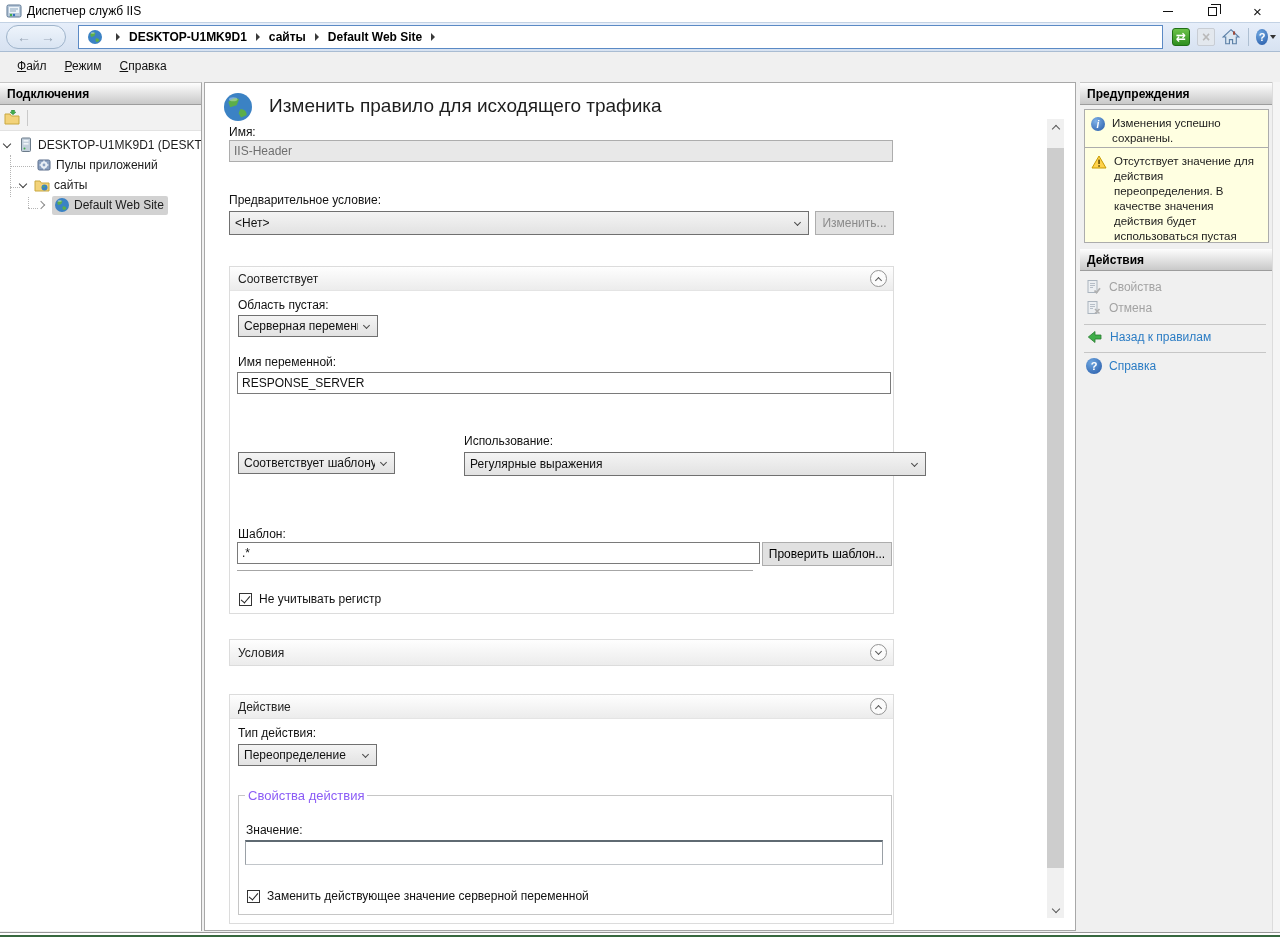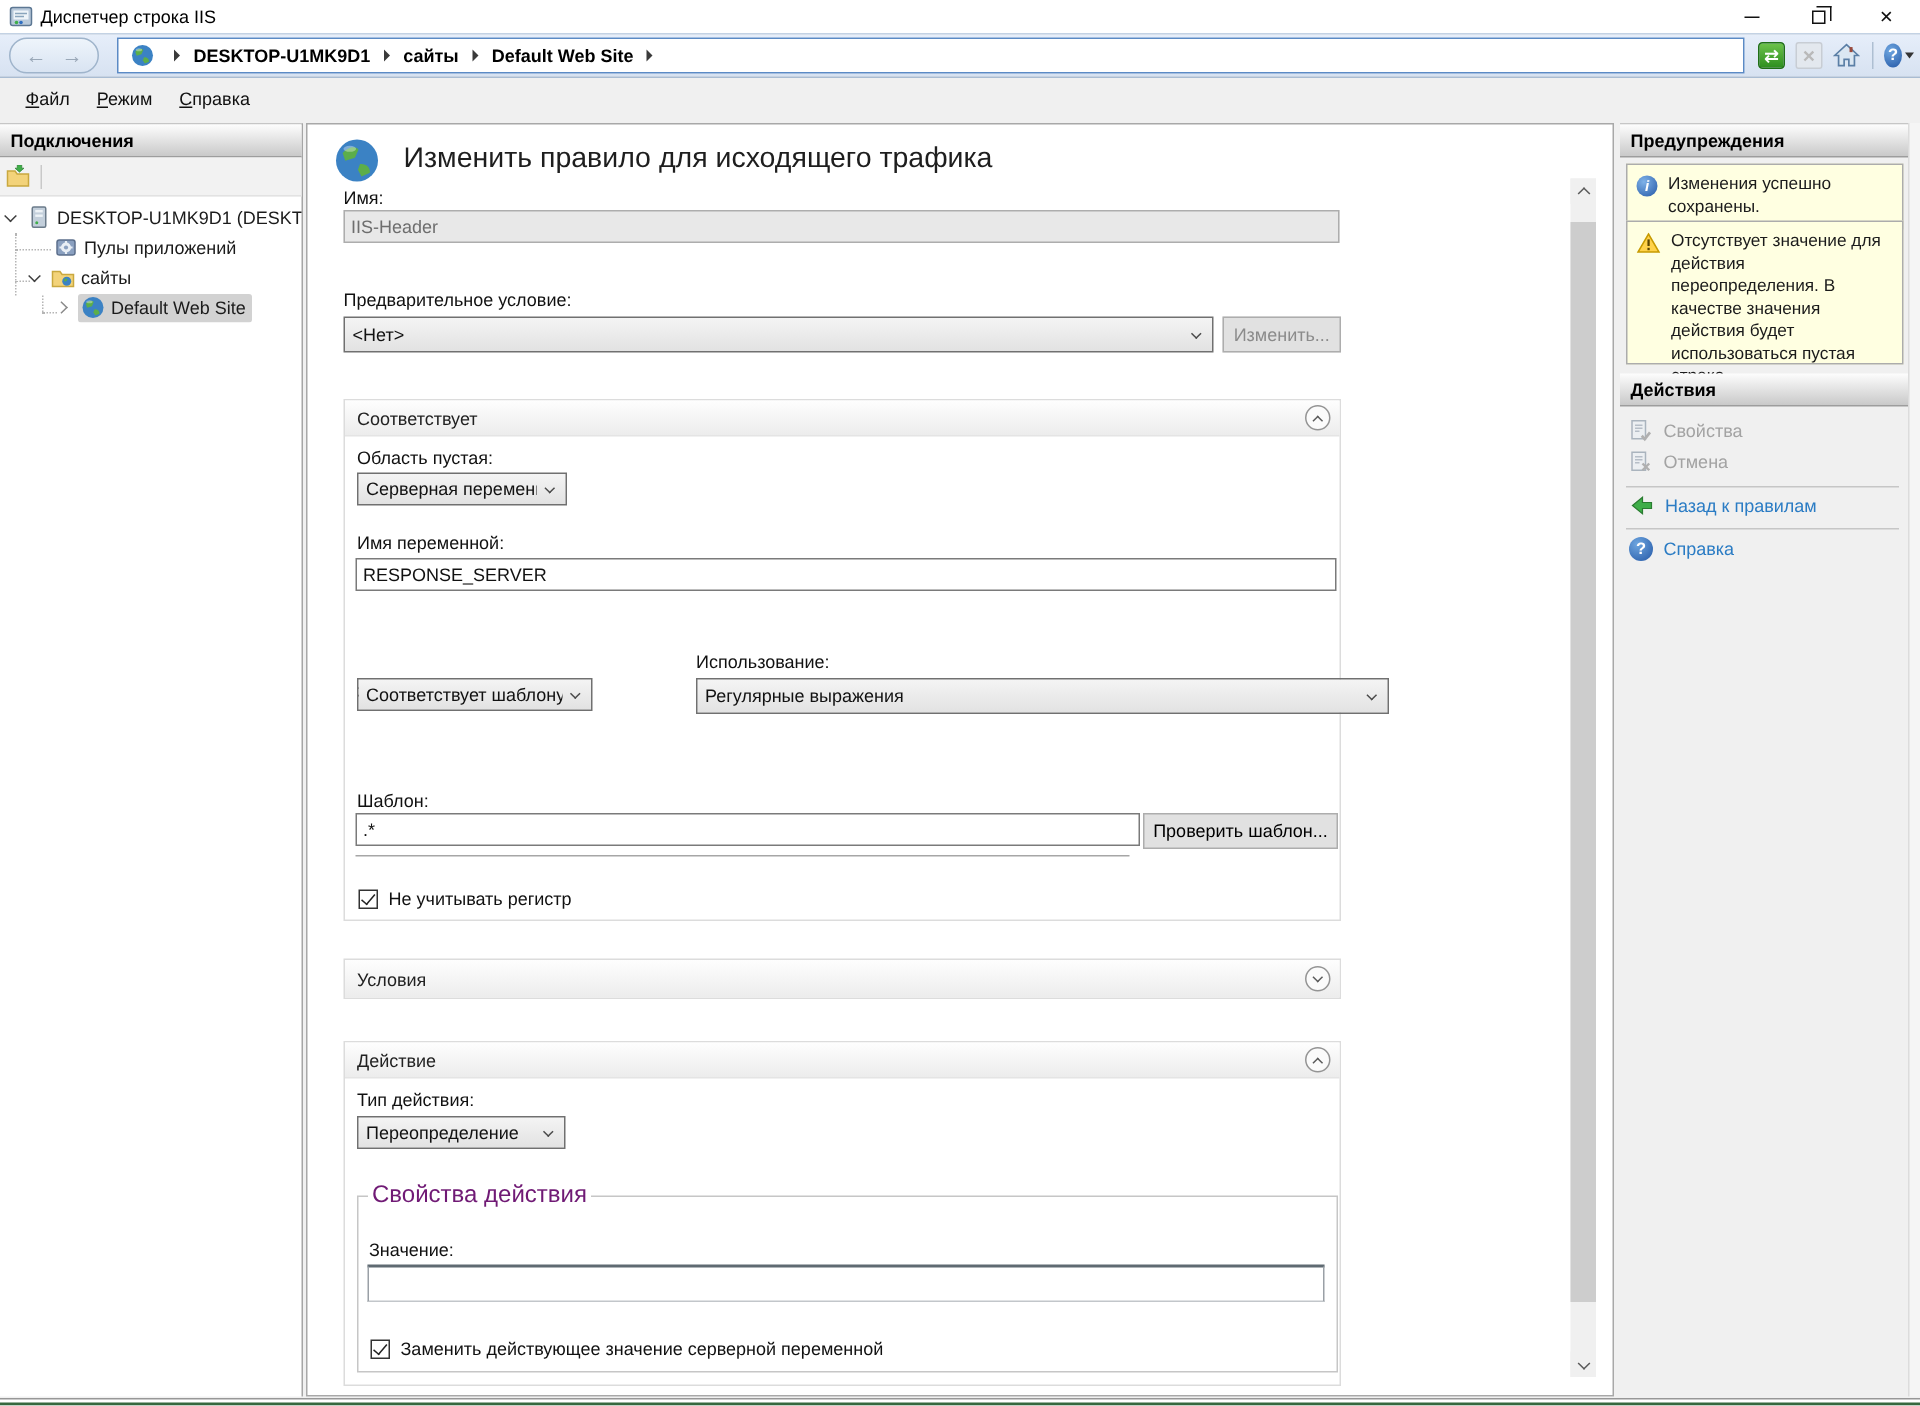--- a/index.html
+++ b/index.html
@@ -74,21 +74,21 @@
   .sec-header { height:24px; background:linear-gradient(#fefefe,#ececec); border-bottom:1px solid #e4e4e4; display:flex; align-items:center; padding:0 6px 0 8px; color:#222; }
   .sec-header .shlabel { flex:1; }
   .secchev { width:17px; height:17px; border-radius:50%; border:1px solid #949494; background:#fbfbfb; position:relative; flex:0 0 auto; }
   .secchev i { position:absolute; left:5px; width:5px; height:5px; border-right:1.6px solid #5a5a5a; border-bottom:1.6px solid #5a5a5a; }
   .secchev.up i { top:7px; transform:rotate(-135deg); }
   .secchev.down i { top:4px; transform:rotate(45deg); }
   .cb { width:13px; height:13px; border:1px solid #333; background:#fff; position:relative; display:inline-block; flex:0 0 auto; }
   .cb.checked:after { content:""; position:absolute; left:2.5px; top:0.5px; width:4px; height:8px; border-right:1.7px solid #222; border-bottom:1.7px solid #222; transform:rotate(40deg); }
   .cb-row { display:flex; align-items:center; gap:7px; }
   fieldset.grp { border:1px solid #c6c6c6; padding:0; }
-  fieldset.grp legend { margin-left:6px; padding:0 3px; color:#701a75; font-size:16px; }
+  fieldset.grp legend { margin-left:6px; padding:0 3px; color:#8b5cf6; font-size:13px; }
 
   
   .sb { background:#f0f0f0; }
   .sb-btn { position:absolute; left:0; width:17px; height:17px; background:#f0f0f0; display:flex; align-items:center; justify-content:center; }
   .sb-arrow { width:6px; height:6px; border-right:1.6px solid #5a5a5a; border-bottom:1.6px solid #5a5a5a; }
   .sb-arrow.up { transform:rotate(-135deg); margin-top:3px; }
   .sb-arrow.down { transform:rotate(45deg); margin-top:-2px; }
   .sb-thumb { position:absolute; left:0; width:17px; background:#cdcdcd; }
 
   
@@ -109,21 +109,21 @@
 <div class="window">
 
   <div class="titlebar">
     <svg class="appicon" viewBox="0 0 16 16">
         <rect x="1" y="2" width="14" height="12" rx="1.5" fill="#b8c9da" stroke="#5c7793" stroke-width="1"></rect>
         <rect x="3" y="4" width="10" height="6" fill="#eef4f9"></rect>
         <circle cx="5" cy="12" r="1.2" fill="#3fae49"></circle>
         <circle cx="8" cy="12" r="1.2" fill="#2f6fc1"></circle>
         <path d="M4 6h8M4 8h6" stroke="#8aa5bd" stroke-width="1"></path>
       </svg>
-    <span class="tb-title">Диспетчер строка IIS</span>
+    <span class="tb-title">Диспетчер служб IIS</span>
     <div class="tb-btns">
       <div class="tb-btn">
           <span class="glyph-min"></span>
         </div>
       <div class="tb-btn">
           <span class="glyph-restore"></span>
         </div>
       <div class="tb-btn">
           <span class="glyph-close">×</span>
         </div>

